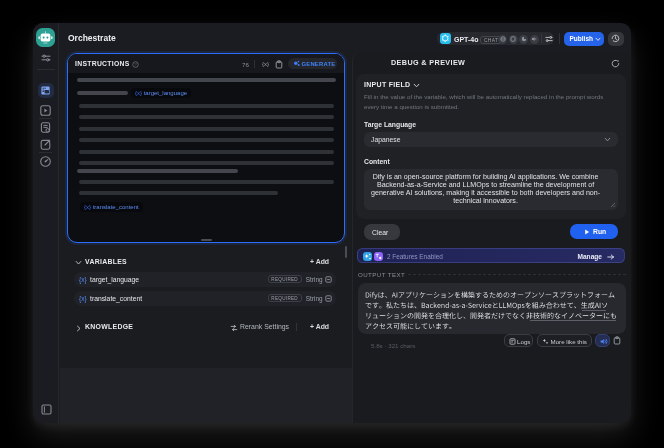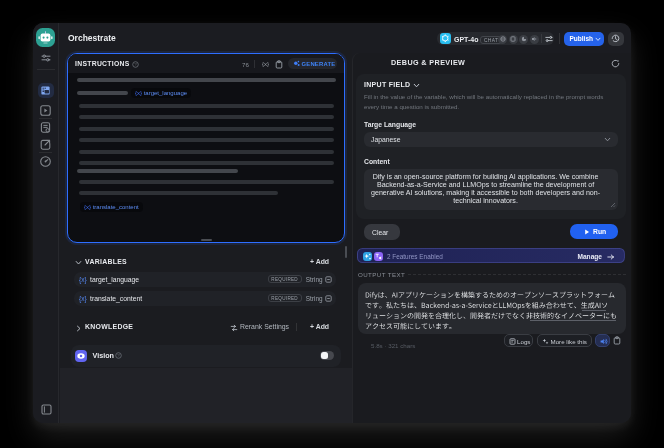--- a/index.html
+++ b/index.html
@@ -215,36 +215,20 @@
   <svg class="abs" style="left:197px;top:301px;" width="8" height="8" viewBox="0 0 8 8">
     <g stroke="#aeb3ba" stroke-width="0.9" fill="none" stroke-linecap="round">
       <path d="M1.2 2.4 h4.2 M5.4 2.4 l-1.2 -1.2 M5.4 2.4 l-1.2 1.2"></path>
       <path d="M6.8 5.6 h-4.2 M2.6 5.6 l1.2 -1.2 M2.6 5.6 l1.2 1.2"></path>
     </g>
   </svg>
   <div class="abs txt" style="left:207px;top:300px;font-size:6.9px;color:#b3b8bf;">Rerank Settings</div>
   <div class="abs" style="left:263px;top:300px;width:1px;height:8px;background:rgba(255,255,255,0.1);"></div>
   <div class="abs txt" style="left:277px;top:300px;font-size:6.9px;font-weight:bold;color:#d6d9de;">+ Add</div>
 
-  <div class="abs" style="left:38px;top:321.5px;width:269.5px;height:22px;border-radius:8px;background:#202227;">
-    <div style="position:absolute;left:3.5px;top:5px;width:12px;height:12px;border-radius:4px;background:#6064f0;">
-      <svg width="12" height="12" viewBox="0 0 12 12" style="position:absolute;left:0;top:0;">
-        <ellipse cx="6" cy="6" rx="3.7" ry="2.7" fill="#fff"></ellipse>
-        <circle cx="6" cy="6" r="1.25" fill="#6064f0"></circle>
-      </svg>
-    </div>
-    <span class="txt" style="position:absolute;left:21.5px;top:6.5px;font-size:7.2px;font-weight:bold;color:#e8eaee;">Vision</span>
-    <svg style="position:absolute;left:44px;top:7.5px;" width="7" height="7" viewBox="0 0 7 7">
-          <circle cx="3.5" cy="3.5" r="2.8" fill="none" stroke="#6b7077" stroke-width="0.8"></circle>
-          <text x="3.5" y="5" font-size="4.4" fill="#6b7077" text-anchor="middle" font-family="Liberation Sans">?</text>
-        </svg>
-    <div style="position:absolute;right:6.5px;top:6.5px;width:14px;height:8.5px;border-radius:4.5px;background:#46484e;">
-      <div style="position:absolute;left:1px;top:1px;width:6.5px;height:6.5px;border-radius:2.5px;background:#f5f6f8;"></div>
-    </div>
-  </div>
 
   <div class="abs" style="left:319px;top:30px;width:279px;height:370px;background:#1a1b1f;border-left:1px solid rgba(255,255,255,0.05);border-top-left-radius:8px;"></div>
 
   <div class="abs txt" style="left:326px;top:35px;font-size:7.2px;font-weight:bold;letter-spacing:0.4px;color:#e8eaee;padding-left:32px;">DEBUG &amp; PREVIEW</div>
   <svg class="abs" style="left:578px;top:35.5px;" width="9" height="9" viewBox="0 0 9 9">
     <path d="M7.8 4.5 a3.3 3.3 0 1 1 -1.2 -2.5" fill="none" stroke="#a7acb4" stroke-width="1" stroke-linecap="round"></path>
     <path d="M6.9 0.8 L6.7 2.2 L8.1 2.4" stroke="#a7acb4" stroke-width="0" fill="#a7acb4"></path>
   </svg>
 
   <div class="abs" style="left:323px;top:51px;width:270px;height:145px;border-radius:8px;background:#1f2125;"></div>

